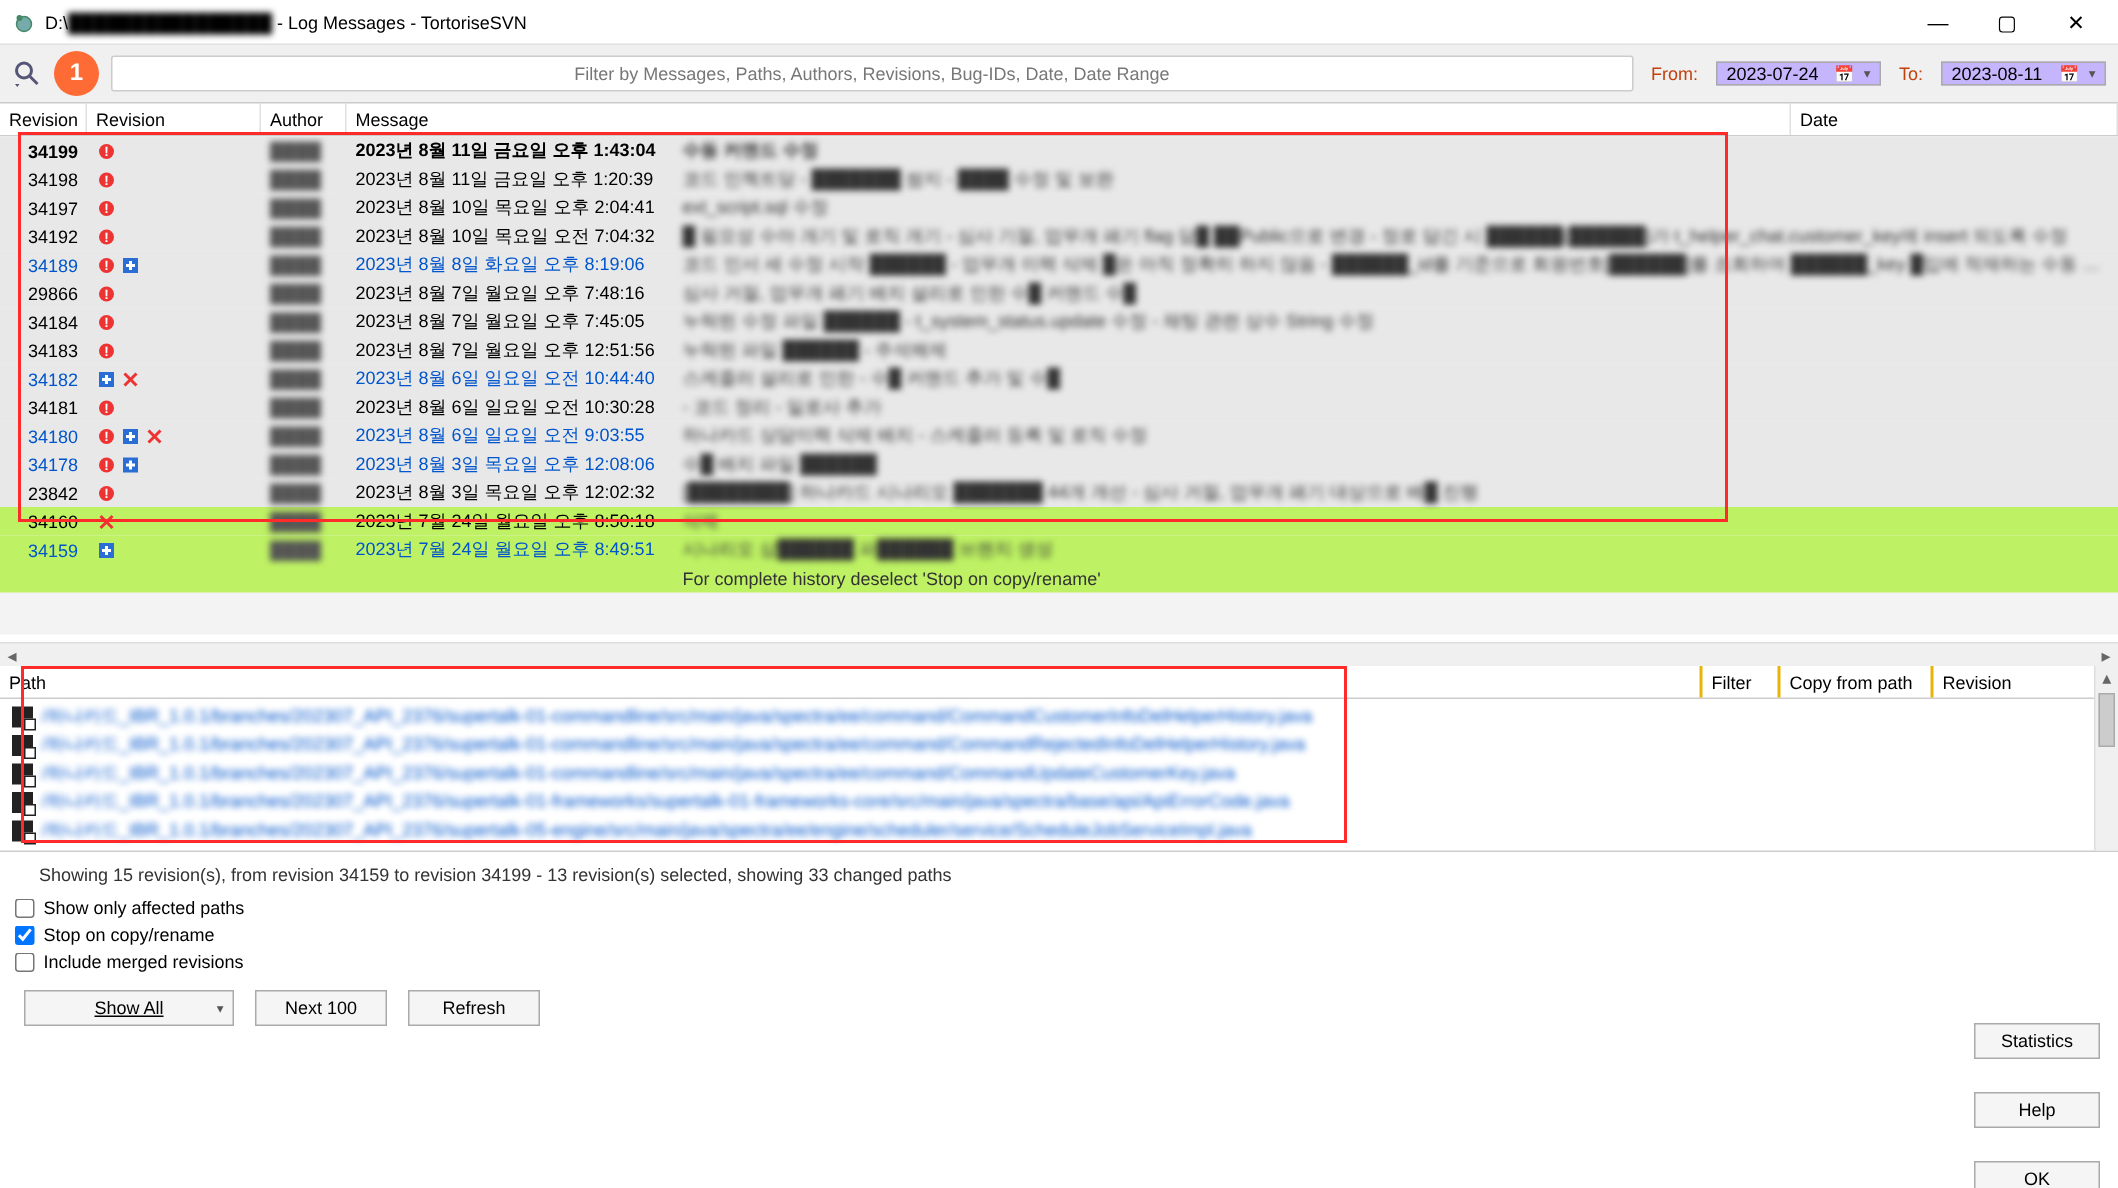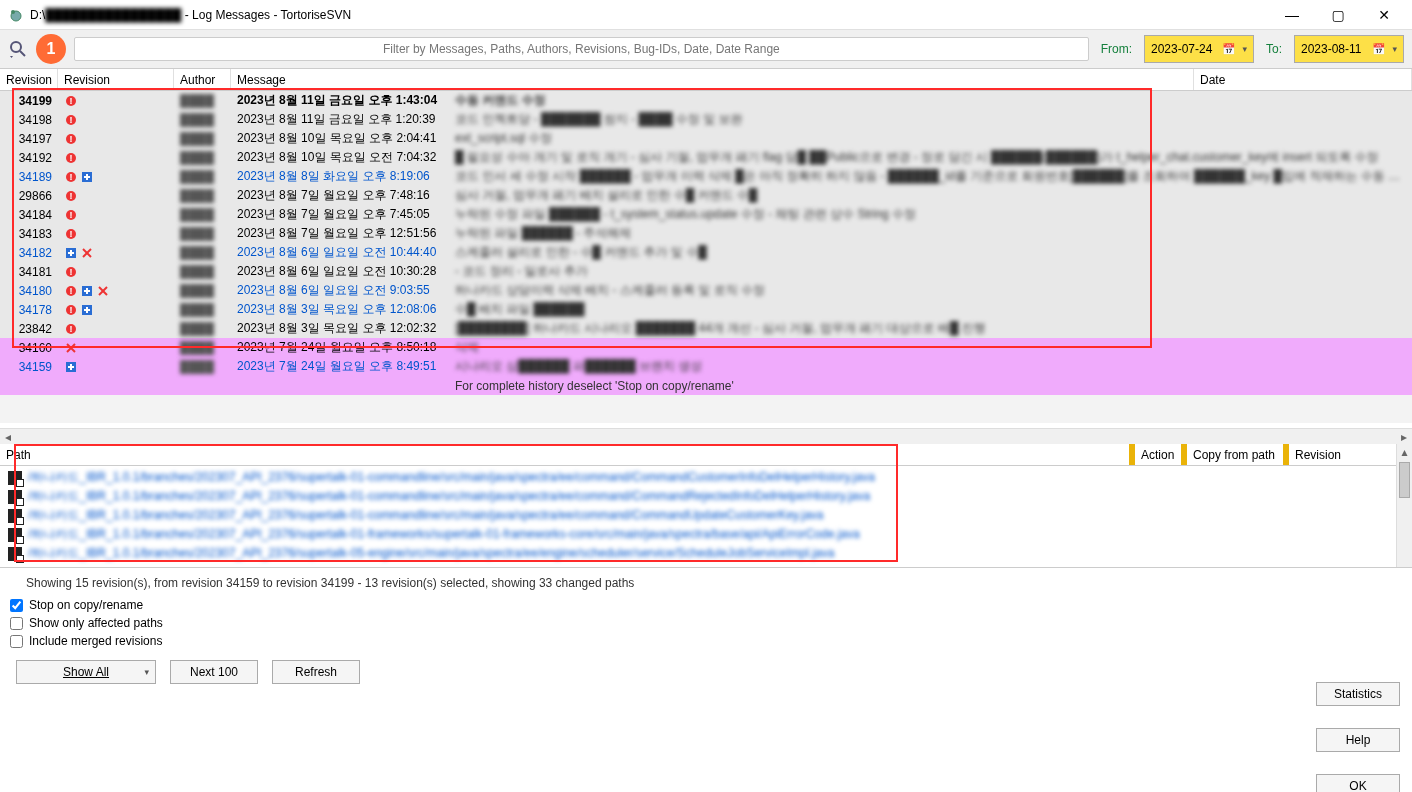--- a/index.html
+++ b/index.html
@@ -8,37 +8,37 @@
 .titlebar{height:30px;display:flex;align-items:center;padding:0 8px;border-bottom:1px solid #e0e0e0}
 .titlebar .icon-svn{width:16px;height:16px;margin-right:6px}
 .titlebar .ttl{flex:1;font-size:12px}
 .winbtns{display:flex;gap:18px;margin-left:auto;padding-right:6px;font-size:14px}
 .winbtns span{width:28px;text-align:center;cursor:default}
 
 .toolbar{height:38px;background:#f0f0f0;display:flex;align-items:center;padding:6px 8px;gap:8px}
 .mag{width:20px;height:20px}
 .badge{width:30px;height:30px;border-radius:50%;background:#ff6b35;color:#fff;font-weight:700;font-size:16px;display:flex;align-items:center;justify-content:center}
 .filter{flex:1;height:24px;border:1px solid #ccc;background:#fff;display:flex;align-items:center;justify-content:center;color:#777;border-radius:2px}
-.lbl{color:#15803d;margin:0 4px}
-.datebox{width:110px;height:28px;border:1px solid #aaa;background:#fde047;display:flex;align-items:center;padding:0 6px;gap:6px}
+.lbl{color:#c2410c;margin:0 4px}
+.datebox{width:110px;height:16px;border:1px solid #aaa;background:#c4b5fd;display:flex;align-items:center;padding:0 6px;gap:6px}
 .datebox .cal{margin-left:auto;font-size:11px;color:#555}
 .datebox .dd{font-size:9px;color:#555}
 
 .loggrid{position:relative;height:376px;border-top:1px solid #ccc}
 .ghead{display:flex;height:22px;border-bottom:1px solid #ccc;font-size:12px}
 .ghead .gh{border-right:1px solid #e0e0e0;display:flex;align-items:center;padding:0 6px;color:#000}
 .col-rev{width:58px;text-align:right;justify-content:flex-start}
 .col-act{width:116px}
 .col-auth{width:57px}
 .col-date{width:218px}
 .col-msg{flex:1}
 .rows{height:332px;overflow:hidden;background:#f3f3f3}
 .row{display:flex;height:19px;align-items:center;font-size:12px}
 .row.sel{background:#e8e8e8}
-.row.plain{background:#f0abfc}
+.row.plain{background:#bef264}
 .row .c{padding:0 6px;overflow:hidden;white-space:nowrap;text-overflow:ellipsis;font-size:12px}
 .row .c.col-rev{text-align:right}
 .row .c.blur{filter:blur(2px);color:#555}
 .row .c.blurmsg{filter:blur(2px);color:#333}
 .row.bold .c{font-weight:700}
 .row.blue .c.col-rev,.row.blue .c.col-date{color:#0055cc}
 
 .acticons{display:flex;gap:2px;align-items:center}
 .ai{width:14px;height:14px;display:inline-flex;align-items:center;justify-content:center}
 .ai.mod svg circle{fill:#e33}
@@ -52,21 +52,21 @@
 
 .msgpanel{height:48px;border-top:1px solid #ccc;border-bottom:1px solid #ccc;padding:4px 8px;position:relative;background:#fff;font-size:12px}
 .msgpanel .rline .r{color:#0055cc}
 .msgpanel .m2{filter:blur(1px);color:#333}
 .msgpanel .dashes{filter:blur(1px);color:#666}
 .badge2{position:absolute;left:20px;top:20px;width:30px;height:30px;border-radius:50%;background:#ff6b35;color:#fff;font-weight:700;font-size:16px;display:flex;align-items:center;justify-content:center}
 .vscroll-ind{position:absolute;right:2px;top:2px;color:#888;font-size:10px}
 
 .pathpanel{position:relative;height:124px;border-bottom:1px solid #ccc}
 .phead{display:flex;height:22px;border-bottom:1px solid #ccc}
-.phead .ph{border-right:6px solid #eab308;display:flex;align-items:center;padding:0 6px}
+.phead .ph{border-right:2px solid #eab308;display:flex;align-items:center;padding:0 6px}
 .pcol-path{width:1135px}
 .pcol-act{width:52px}
 .pcol-copy{width:102px}
 .pcol-rev{flex:1}
 .prows{padding:2px 8px}
 .prow{display:flex;align-items:center;height:19px;gap:6px}
 .ficon{width:14px;height:14px;background:#222;display:inline-block;position:relative}
 .ficon::after{content:"";position:absolute;right:-2px;bottom:-2px;width:6px;height:6px;background:#fff;border:1px solid #222}
 .ppath{color:#0055cc;filter:blur(2px)}
 .redbox2{position:absolute;z-index:9;border:2px solid #ff2a2a;left:14px;top:0;width:884px;height:118px;pointer-events:none}
@@ -425,21 +425,21 @@
       <div class="track"></div>
       <span class="arr">▸</span>
     </div>
   </div>
 
 
   <div class="pathpanel">
     <div class="redbox2"></div>
     <div class="phead">
       <div class="ph pcol-path">Path</div>
-      <div class="ph pcol-act">Action</div>
+      <div class="ph pcol-act">Filter</div>
       <div class="ph pcol-copy">Copy from path</div>
       <div class="ph pcol-rev">Revision</div>
     </div>
     <div class="prows" id="paths">
         <div class="prow">
           <span class="ficon"></span>
           <span class="ppath">/하나카드_IBR_1.0.1/branches/202307_API_2376/supertalk-01-commandline/src/main/java/spectra/ee/command/CommandCustomerInfoDelHelperHistory.java</span>
         </div>
         <div class="prow">
           <span class="ficon"></span>
@@ -461,26 +461,26 @@
     <div class="vscroll">
       <div class="arr">▴</div>
       <div class="thumb"></div>
     </div>
   </div>
 
   <div class="status">Showing 15 revision(s), from revision 34159 to revision 34199 - 13 revision(s) selected, showing 33 changed paths</div>
 
   <div class="opts">
     <label>
+        <input type="checkbox" style="">
+        <span>Show only affected paths</span>
+      </label>
+    <label>
         <input type="checkbox" checked="" style="">
         <span>Stop on copy/rename</span>
-      </label>
-    <label>
-        <input type="checkbox" style="">
-        <span>Show only affected paths</span>
       </label>
     <label>
         <input type="checkbox" style="">
         <span>Include merged revisions</span>
       </label>
   </div>
 
   <div class="rightbtns b1">
     <div class="btn">Statistics</div>
     <div class="btn">Help</div>

